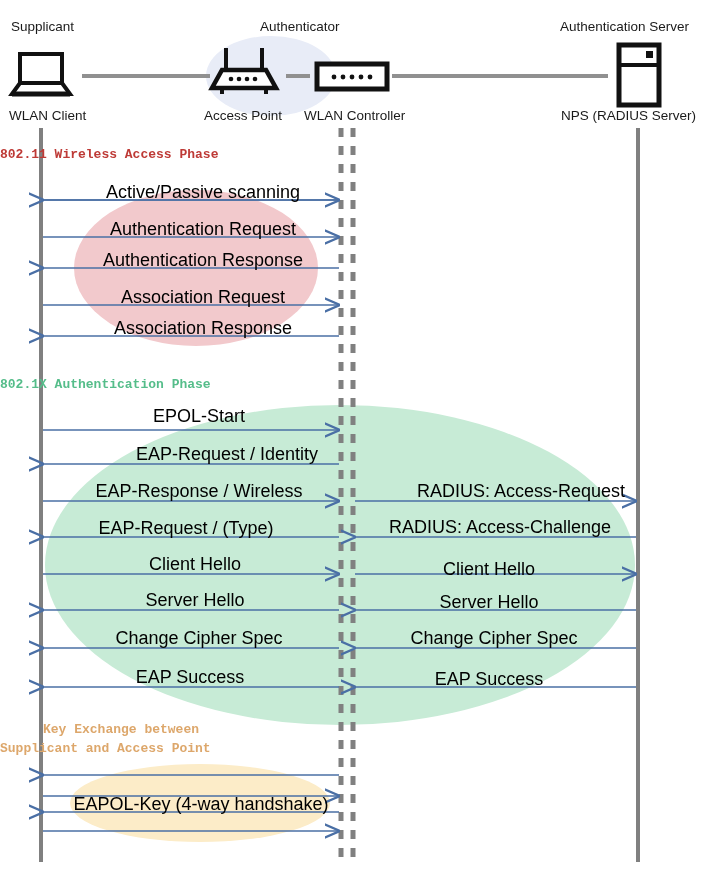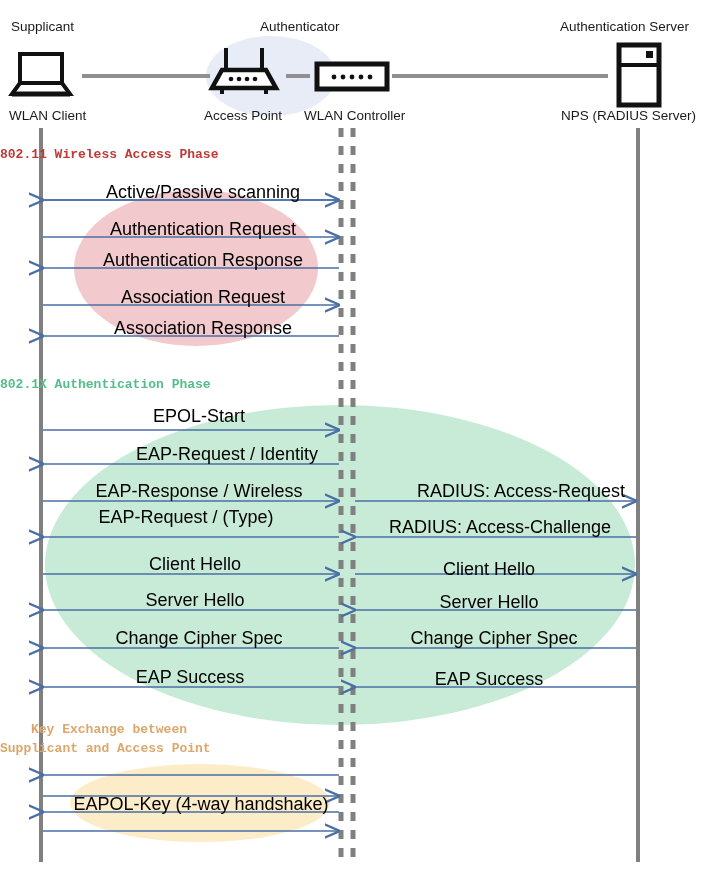--- a/index.html
+++ b/index.html
@@ -172,33 +172,33 @@
       <line x1="43" y1="796" x2="339" y2="796" marker-end="url(#arrR)"></line>
       <line x1="339" y1="812" x2="43" y2="812" marker-end="url(#arrL)"></line>
       <line x1="43" y1="831" x2="339" y2="831" marker-end="url(#arrR)"></line>
     </g>
   </svg>
 
   <div class="phase-label" style="left:0; top:147px; width:380px; color:#BE3A36;">802.11 Wireless Access Phase</div>
 
   <div class="phase-label" style="left:0; top:377px; width:400px; color:#55BD8A;">802.1X Authentication Phase</div>
 
-  <div class="phase-label" style="left:4px; top:722px; width:375px; color:#DDA76B;padding-left:27px;">Key Exchange between</div>
+  <div class="phase-label" style="left:16px; top:722px; width:375px; color:#DDA76B;padding-left:27px;">Key Exchange between</div>
   <div class="phase-label" style="left:0; top:741px; width:375px; color:#DDA76B;">Supplicant and Access Point</div>
 
   <div class="msg-label" style="left:203px; top:182px;">Active/Passive scanning</div>
   <div class="msg-label" style="left:203px; top:219px;">Authentication Request</div>
   <div class="msg-label" style="left:203px; top:250px;">Authentication Response</div>
   <div class="msg-label" style="left:203px; top:287px;">Association Request</div>
   <div class="msg-label" style="left:203px; top:318px;text-align:right;">Association Response</div>
 
   <div class="msg-label" style="left:199px; top:406px;">EPOL-Start</div>
   <div class="msg-label" style="left:199px; top:444px;margin-left:28px;">EAP-Request / Identity</div>
   <div class="msg-label" style="left:199px; top:481px;">EAP-Response / Wireless</div>
-  <div class="msg-label" style="left:186px; top:507px;text-align:center;">EAP-Request / (Type)</div>
+  <div class="msg-label" style="left:186px; top:518px;text-align:center;">EAP-Request / (Type)</div>
   <div class="msg-label" style="left:195px; top:554px;">Client Hello</div>
   <div class="msg-label" style="left:195px; top:590px;">Server Hello</div>
   <div class="msg-label" style="left:199px; top:628px;">Change Cipher Spec</div>
   <div class="msg-label" style="left:190px; top:667px;">EAP Success</div>
 
   <div class="msg-label" style="left:499px; top:481px;padding-left:44px;">RADIUS: Access-Request</div>
   <div class="msg-label" style="left:500px; top:517px;">RADIUS: Access-Challenge</div>
   <div class="msg-label" style="left:489px; top:559px;">Client Hello</div>
   <div class="msg-label" style="left:489px; top:592px;">Server Hello</div>
   <div class="msg-label" style="left:494px; top:628px;">Change Cipher Spec</div>

